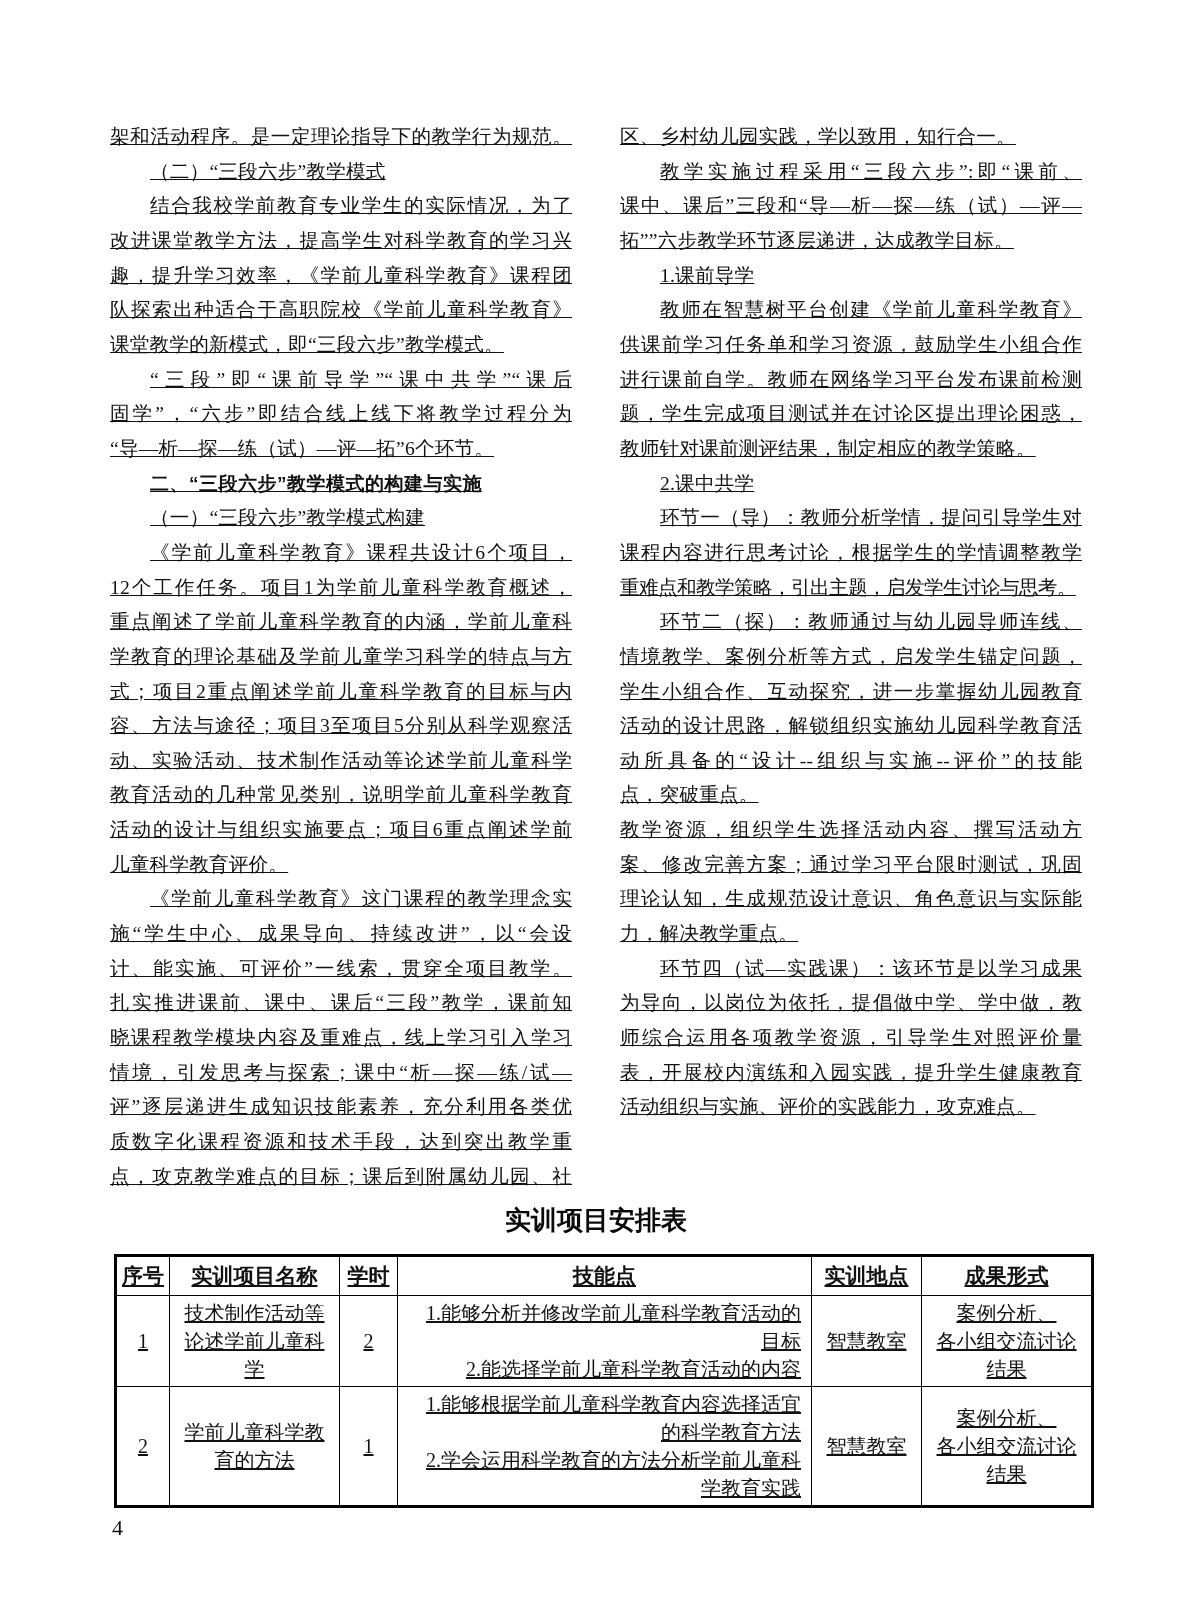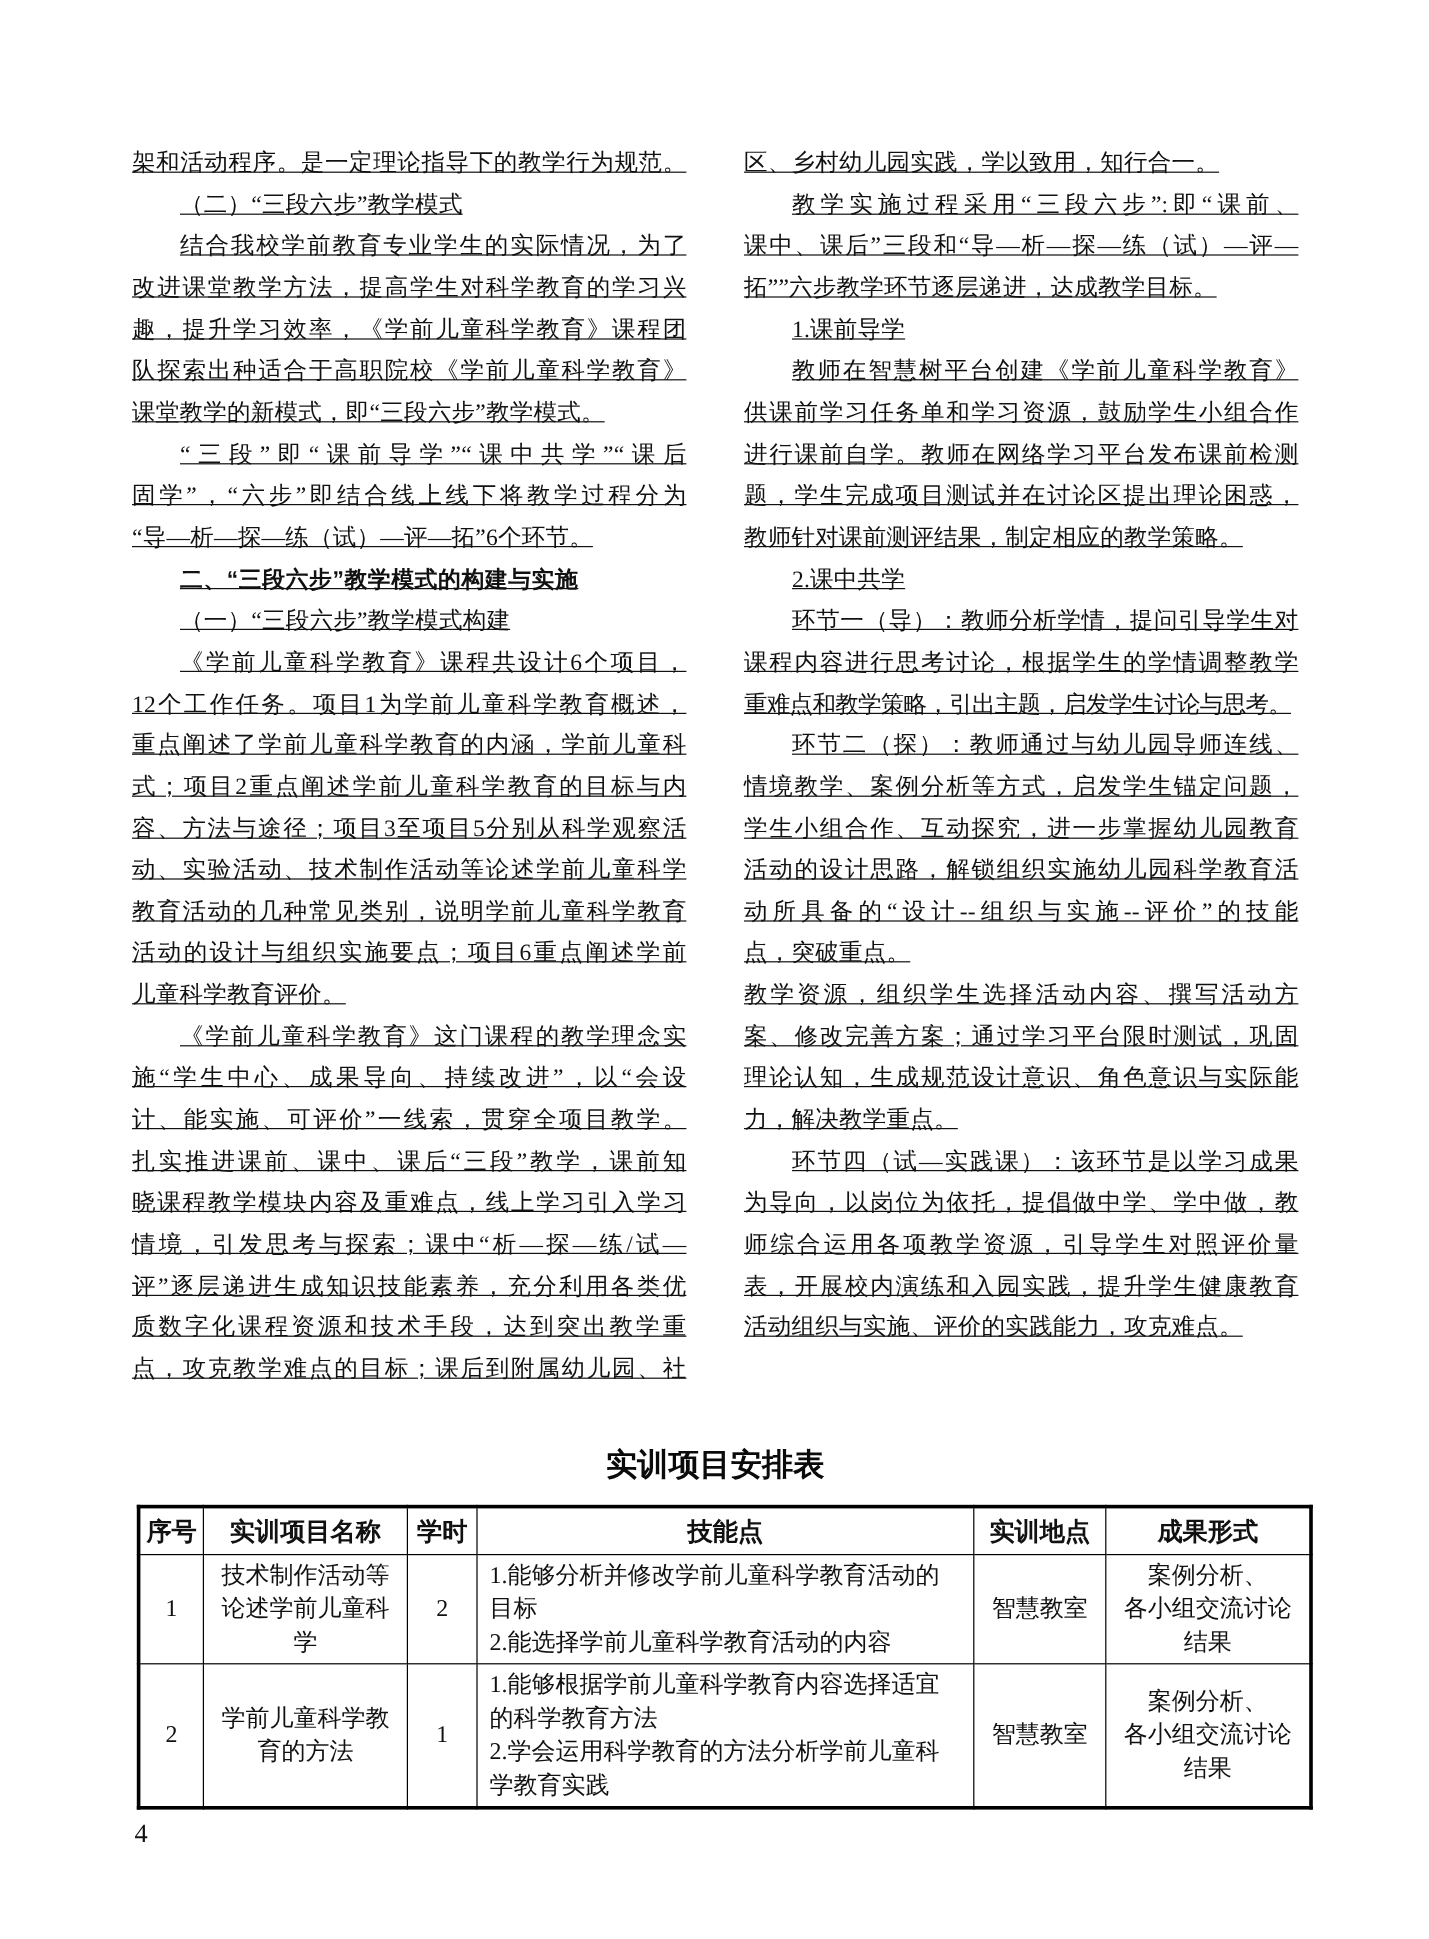--- a/index.html
+++ b/index.html
@@ -63,37 +63,38 @@
   }
   table.training {
     border-collapse: collapse;
     width: 100%;
     table-layout: fixed;
     border: 3px solid #000;
   }
   table.training th, table.training td {
     border: 1.5px solid #000;
     vertical-align: middle;
+    text-decoration: underline;
   }
   table.training th {
     font-family: "Liberation Sans", "DejaVu Sans", sans-serif;
     font-weight: bold;
     font-size: 21px;
     height: 38px;
     text-align: center;
     padding: 0 2px;
   }
   table.training td {
     font-size: 20px;
     line-height: 28px;
     text-align: center;
     padding: 3px 6px;
   }
   table.training td.c-skills {
-    text-align: left;
+    text-align: right;
     padding: 3px 10px;
   }
   .skill-item { margin: 0; }
   .page-number {
     position: absolute;
     top: 1514px;
     left: 112px;
     font-size: 22px;
     line-height: 28px;
     color: #111;
@@ -114,20 +115,21 @@
         <div class="line j">队探索出种适合于高职院校《学前儿童科学教育》</div>
         <div class="line">课堂教学的新模式，即“三段六步”教学模式。</div>
         <div class="line j ind">“三段”即“课前导学”“课中共学”“课后</div>
         <div class="line j">固学”，“六步”即结合线上线下将教学过程分为</div>
         <div class="line">“导—析—探—练（试）—评—拓”6个环节。</div>
         <div class="line ind hd">二、“三段六步”教学模式的构建与实施</div>
         <div class="line ind">（一）“三段六步”教学模式构建</div>
         <div class="line j ind">《学前儿童科学教育》课程共设计6个项目，</div>
         <div class="line j">12个工作任务。项目1为学前儿童科学教育概述，</div>
         <div class="line j">重点阐述了学前儿童科学教育的内涵，学前儿童科</div>
+        <div class="line j">学教育的理论基础及学前儿童学习科学的特点与方</div>
         <div class="line j">式；项目2重点阐述学前儿童科学教育的目标与内</div>
         <div class="line j">容、方法与途径；项目3至项目5分别从科学观察活</div>
         <div class="line j">动、实验活动、技术制作活动等论述学前儿童科学</div>
         <div class="line j">教育活动的几种常见类别，说明学前儿童科学教育</div>
         <div class="line j">活动的设计与组织实施要点；项目6重点阐述学前</div>
         <div class="line">儿童科学教育评价。</div>
         <div class="line j ind">《学前儿童科学教育》这门课程的教学理念实</div>
         <div class="line j">施“学生中心、成果导向、持续改进”，以“会设</div>
         <div class="line j">计、能实施、可评价”一线索，贯穿全项目教学。</div>
         <div class="line j">扎实推进课前、课中、课后“三段”教学，课前知</div>

